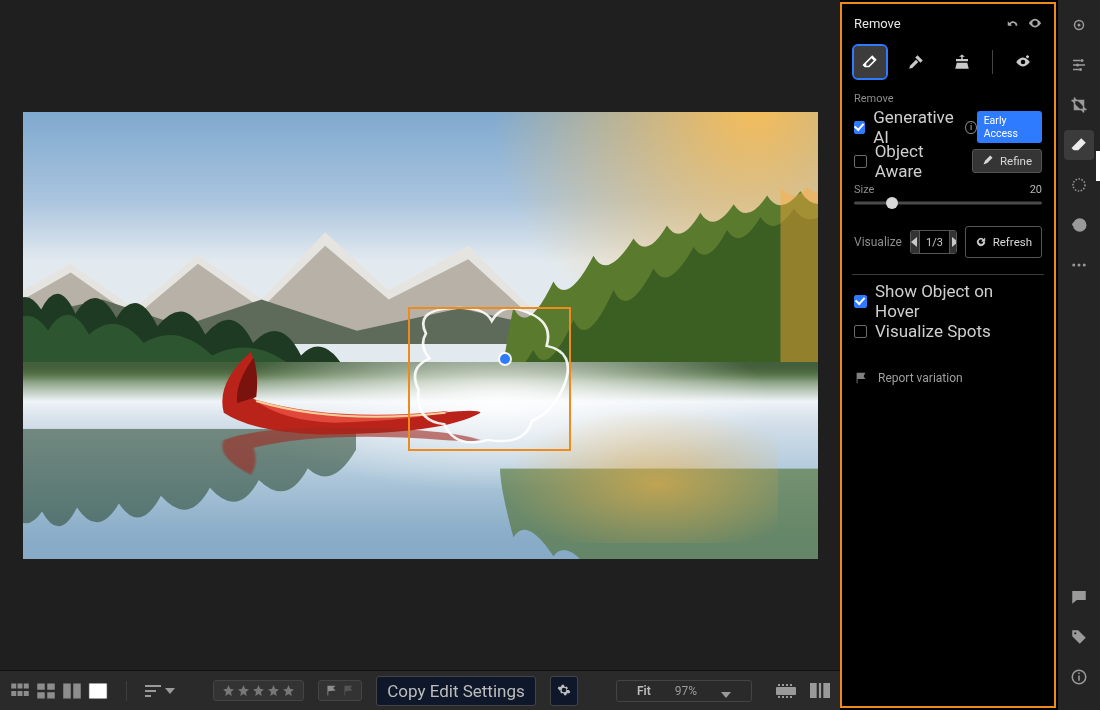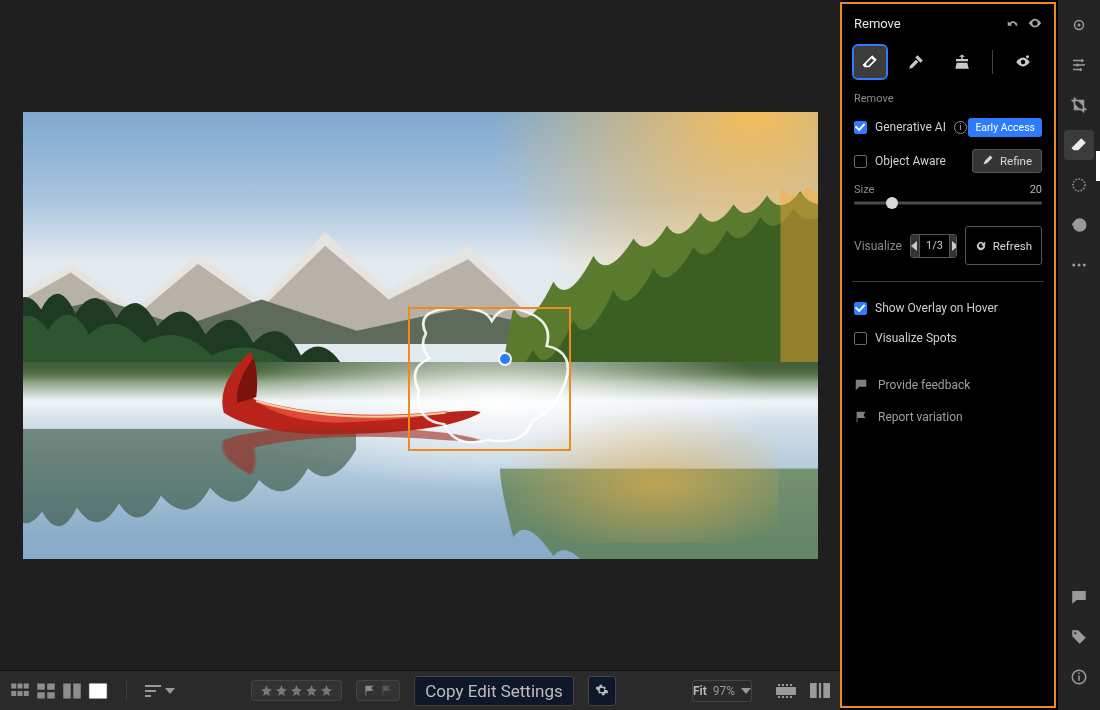--- a/index.html
+++ b/index.html
@@ -50,21 +50,21 @@
   .bb-ico { width:20px; height:16px; display:flex; align-items:center; justify-content:center; cursor:pointer; fill:#8d8d8d;}
   .bb-ico.active { fill:#fff; background:#3a3a3a; border-radius:2px;}
   .bb-divider { width:1px; height:20px; background:#3d3d3d; margin:0 4px;}
   .bb-sort { display:flex; align-items:center; gap:4px; cursor:pointer; }
   .stars { display:flex; gap:2px; background:#333; border:1px solid #444; border-radius:3px; padding:3px 8px; cursor:pointer;}
   .stars svg { width:13px; height:13px; fill:#777;}
   .flags { display:flex; gap:4px; background:#333; border:1px solid #444; border-radius:3px; padding:3px 6px; cursor:pointer;}
   .pill-btn { background:#0f172a; border:1px solid #444; border-radius:3px; padding:4px 10px; color:#bdbdbd; font-size:17px; cursor:pointer;}
   .pill-btn.icon-only { padding:4px 6px;}
   .bb-spacer { flex:1 1 auto;}
-  .fit { display:flex; align-items:center; gap:6px; background:transparent; border:1px solid #444; border-radius:3px; padding:3px 0; cursor:pointer;}
+  .fit { display:flex; align-items:flex-end; gap:24px; background:transparent; border:1px solid #444; border-radius:3px; padding:3px 20px; cursor:pointer;}
   .fit .lbl { color:#bdbdbd; font-weight:600;}
   .fit .pct { color:#999;}
 
   
   .panel-col { width:218px; background:#000000; display:flex; flex-direction:column; }
   .panel { flex:1 1 auto; border:2px solid #ee8b1e; margin:2px 2px 2px 0; padding:10px 12px 16px 12px; display:flex; flex-direction:column; gap:10px; position:relative;}
   .panel-title-row { display:flex; align-items:center; justify-content:space-between; height:18px;}
   .panel-title { color:#e6e6e6; font-size:13px;}
   .panel-title-icons { display:flex; gap:8px; }
   .mini-ico { width:14px; height:14px; cursor:pointer; fill:#a8a8a8;}
@@ -72,37 +72,37 @@
   .tool-tab { width:32px; height:32px; border-radius:4px; display:flex; align-items:center; justify-content:center; cursor:pointer;}
   .tool-tab.active { background:#3c3c3c; outline:2px solid #2f7bff;}
   .tool-tab svg { width:18px; height:18px; fill:#c9c9c9;}
   .tool-sep { width:1px; height:24px; background:#444;}
   .sec-label { color:#8c8c8c; font-size:11px;}
   .opt-row { display:flex; align-items:center; justify-content:space-between; height:24px;}
   .opt-left { display:flex; align-items:center; gap:8px; }
   .chk { width:13px; height:13px; border:1px solid #6b6b6b; border-radius:2px; display:flex; align-items:center; justify-content:center; cursor:pointer;}
   .chk.checked { background:#2f7bff; border-color:#2f7bff;}
   .chk.checked::after { content:""; width:7px; height:4px; border-left:2px solid #fff; border-bottom:2px solid #fff; transform:rotate(-48deg) translate(0.5px,-1px);}
-  .opt-label { color:#cfcfcf; font-size:12px;}
+  .opt-label { color:#cfcfcf; font-size:17px;}
   .info-ico { width:13px; height:13px; border-radius:50%; border:1px solid #8d8d8d; font-size:9px; line-height:11px; text-align:center; color:#bcbcbc; cursor:pointer;}
   .badge-ea { background:#2f7bff; color:#fff; font-size:10.5px; padding:3px 7px; border-radius:3px; cursor:default;}
   .btn-refine { display:flex; gap:6px; border:1px solid #555; background:#353535; padding:4px 9px; border-radius:3px; cursor:pointer; color:#d8d8d8; font-size:11.5px;}
   .btn-refine svg { width:12px; height:12px; fill:#d8d8d8;}
   .slider-block { display:flex; flex-direction:column; gap:0;}
   .slider-head { display:flex; justify-content:space-between; font-size:11px; color:#8c8c8c;}
   .slider-head .val { color:#b7b7b7;}
   .slider-track { position:relative; height:14px;}
   .slider-track .rail { position:absolute; left:0; right:0; top:50%; height:3px; background:#4a4a4a; border-radius:2px; transform:translateY(-50%);}
   .slider-track .thumb { position:absolute; top:50%; width:12px; height:12px; background:#d8d8d8; border-radius:50%; transform:translate(-50%,-50%); cursor:pointer;}
   .var-row { display:flex; align-items:center; gap:8px; margin-top:6px;}
   .var-row .lbl { color:#8c8c8c; font-size:12px; margin-right:auto;}
   .stepper { display:flex; align-items:center; border:1px solid #555; border-radius:3px; overflow:hidden;}
   .stepper button { width:20px; height:22px; background:#333; border:none; color:#c9c9c9; cursor:pointer; display:flex; align-items:center; justify-content:center;}
   .stepper .count { padding:0 6px; height:22px; display:flex; align-items:center; color:#c9c9c9; font-size:11px; border-left:1px solid #555; border-right:1px solid #555;}
-  .btn-refresh { display:flex; align-items:center; gap:6px; border:1px solid #555; border-radius:3px; padding:3px 9px; height:39px; cursor:pointer; color:#d8d8d8; font-size:11.5px;}
+  .btn-refresh { display:flex; align-items:center; gap:6px; border:1px solid #555; border-radius:3px; padding:3px 9px; height:32px; cursor:pointer; color:#d8d8d8; font-size:11.5px;}
   .btn-refresh svg{width:12px;height:12px;fill:#d8d8d8;stroke:#d8d8d8;}
   .hr { height:1px; background:#3a3a3a; margin:6px -2px;}
   .link-row { display:flex; align-items:center; gap:10px; color:#9f9f9f; font-size:12px; cursor:pointer; height:22px;}
   .link-row svg { width:14px; height:14px; fill:#7f7f7f;}
 
   
   .rightbar { width:42px; background:#242424; display:flex; flex-direction:column; align-items:center; padding-top:10px; gap:10px;}
   .rb-btn { width:30px; height:30px; display:flex; align-items:center; justify-content:center; border-radius:4px; cursor:pointer;}
   .rb-btn svg { width:18px; height:18px; fill:#9a9a9a;}
   .rb-btn.active { background:#3b3b3b;}
@@ -382,40 +382,34 @@
           </svg>
         <span>Refresh</span>
       </div>
     </div>
 
     <div class="hr"></div>
 
     <div class="opt-row" style="height:20px">
       <div class="opt-left">
         <span class="chk checked"></span>
-        <span class="opt-label">Show Overlay on Hover</span>
+        <span class="opt-label">Show Object on Hover</span>
       </div>
     </div>
     <div class="opt-row" style="height:20px">
       <div class="opt-left">
         <span class="chk"></span>
         <span class="opt-label">Visualize Spots</span>
       </div>
     </div>
 
     <div style="height:6px"></div>
 
     <div class="link-row">
       <svg viewBox="0 0 16 16">
-          <path d="M2 2h12v8H6l-4 4V2z"></path>
-        </svg>
-      <span>Provide feedback</span>
-    </div>
-    <div class="link-row">
-      <svg viewBox="0 0 16 16">
           <path d="M3 2v12h1V9h9l-2-3 2-4H4z"></path>
         </svg>
       <span>Report variation</span>
     </div>
   </div>
 </div>
 
 <div class="rightbar" style="position:relative">
   <div class="rb-btn">
       <svg viewBox="0 0 24 24">

